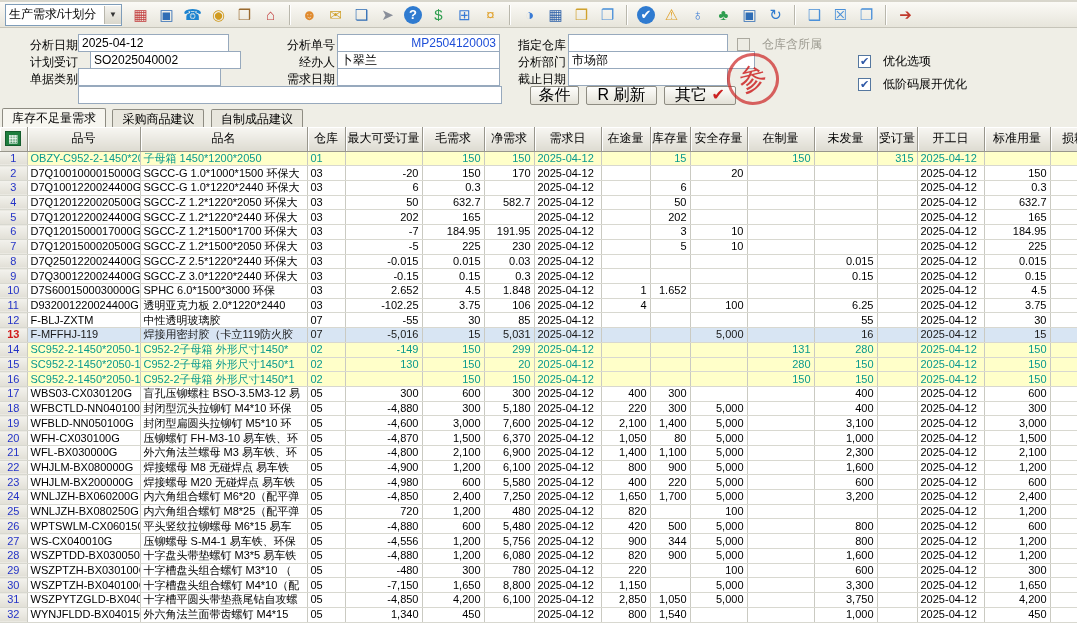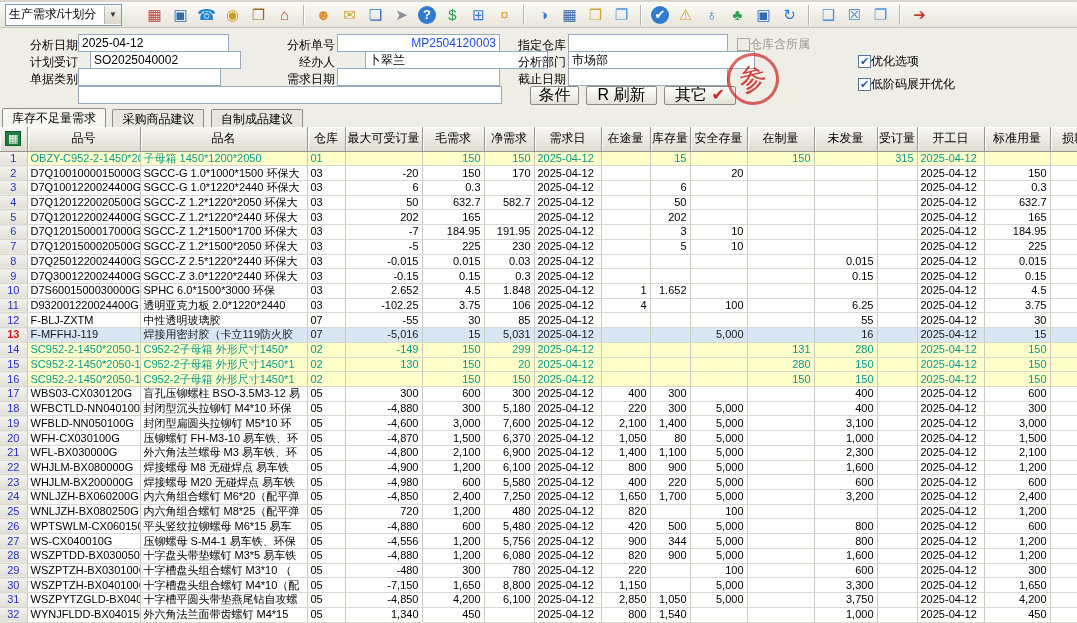--- a/index.html
+++ b/index.html
@@ -1,37 +1,37 @@
 <!DOCTYPE html>
 <html><head>
 <meta charset="utf-8">
 <style>
   html,body{margin:0;padding:0;background:#888;}
   #app{position:relative;width:1077px;height:623px;overflow:hidden;background:#EFEEE6;
        font-family:"Liberation Sans","DejaVu Sans",sans-serif;-webkit-font-smoothing:none;}
   
   .toolbar{position:absolute;top:0;left:0;width:1077px;height:28px;box-sizing:border-box;
            background:linear-gradient(#FBFAF6,#E7E5DB);border-top:2px solid #D8D6CC;
-           border-bottom:1px solid #C6C4B9;display:flex;align-items:center;padding:0 5px;gap:22px;}
+           border-bottom:1px solid #C6C4B9;display:flex;align-items:center;padding:0 5px;gap:8px;}
   .combo{display:flex;height:20px;border:1px solid #7F9DB9;background:#fff;align-items:center;}
   .combo-text{width:92px;font-size:12px;padding:0 3px;white-space:nowrap;overflow:hidden;}
   .combo-btn{width:16px;height:18px;background:linear-gradient(#F4F3EF,#D9D7CC);border-left:1px solid #B8B6AC;
              font-size:8px;text-align:center;line-height:18px;color:#333;}
   .ticon{width:21px;height:21px;font-size:15px;line-height:21px;text-align:center;cursor:default;}
   .ticon.round{border-radius:50%;font-size:13px;font-weight:bold;width:18px;height:18px;line-height:18px;margin:0 1px;}
   .tsep{width:1px;height:20px;background:#B9B7AC;border-right:1px solid #FFF;margin:0 3px;}
   
   .flabel{position:absolute;font-size:12px;white-space:nowrap;color:#000;}
   .finput{position:absolute;height:18px;box-sizing:border-box;background:#fff;border:1px solid #97A9BD;
           font-size:12px;padding:1px 3px;font-family:inherit;color:#000;}
   .finput.red{color:#1d4ed8;text-align:right;}
   .btn{position:absolute;height:19px;box-sizing:border-box;background:linear-gradient(#FEFEFC,#E3E1D7);
        border:1px solid #8E8C82;border-radius:2px;font-size:16px;text-align:center;line-height:16px;cursor:default;}
   .btn .chk{color:#CC2222;font-weight:bold;}
-  .cbrow{position:absolute;display:flex;align-items:center;gap:0;font-size:12px;}
+  .cbrow{position:absolute;display:flex;align-items:center;gap:12px;font-size:12px;}
   .cbbox{width:13px;height:13px;box-sizing:border-box;background:#fff;border:1px solid #55779F;
          font-size:11px;line-height:11px;text-align:center;color:#2E58A6;font-weight:bold;}
   .cbrow.disabled .cbbox{border-color:#ABA99F;background:#EDECE4;color:transparent;}
   .cbrow.disabled span.cblabel{color:#9C9A90;}
   .stamp{position:absolute;left:727px;top:53px;width:46px;height:46px;border:3px solid rgba(204,34,34,.7);
          border-radius:50%;color:rgba(204,34,34,.85);font-size:28px;display:flex;align-items:center;
          justify-content:center;transform:rotate(-14deg);pointer-events:none;font-family:"Liberation Serif","DejaVu Serif",serif;}
   
   .tabbar{position:absolute;top:108px;left:0;width:1077px;height:19px;box-sizing:border-box;}
   .tab{display:inline-block;height:18px;box-sizing:border-box;padding:1px 9px 0;font-size:12px;
@@ -108,21 +108,21 @@
     <div class="flabel" style="left:30px;top:37px;">分析日期</div>
     <input class="finput" style="left: 78px; top: 34px; width: 151px;" value="2025-04-12">
     <div class="flabel" style="left:287px;top:37px;">分析单号</div>
     <input class="finput red" style="left: 337px; top: 34px; width: 163px;" value="MP2504120003">
     <div class="flabel" style="left:518px;top:37px;">指定仓库</div>
     <input class="finput" style="left: 568px; top: 34px; width: 160px;" value="">
 
     <div class="flabel" style="left:30px;top:54px;">计划受订</div>
     <input class="finput" style="left: 78px; top: 51px; width: 151px; margin-left: 12px;" value="SO2025040002">
     <div class="flabel" style="left:299px;top:54px;">经办人</div>
-    <input class="finput" style="left: 337px; top: 51px; width: 183px; margin-left: 28px;" value="卜翠兰">
+    <input class="finput" style="left: 337px; top: 51px; width: 163px;" value="卜翠兰">
     <div class="flabel" style="left:518px;top:54px;">分析部门</div>
     <input class="finput" style="left: 568px; top: 51px; width: 187px;" value="市场部">
 
     <div class="flabel" style="left:30px;top:71px;">单据类别</div>
     <input class="finput" style="left: 78px; top: 68px; width: 143px;" value="">
     <div class="flabel" style="left:287px;top:71px;">需求日期</div>
     <input class="finput" style="left: 337px; top: 68px; width: 163px;" value="">
     <div class="flabel" style="left:518px;top:71px;">截止日期</div>
     <input class="finput" style="left: 568px; top: 68px; width: 160px;" value="">
 

